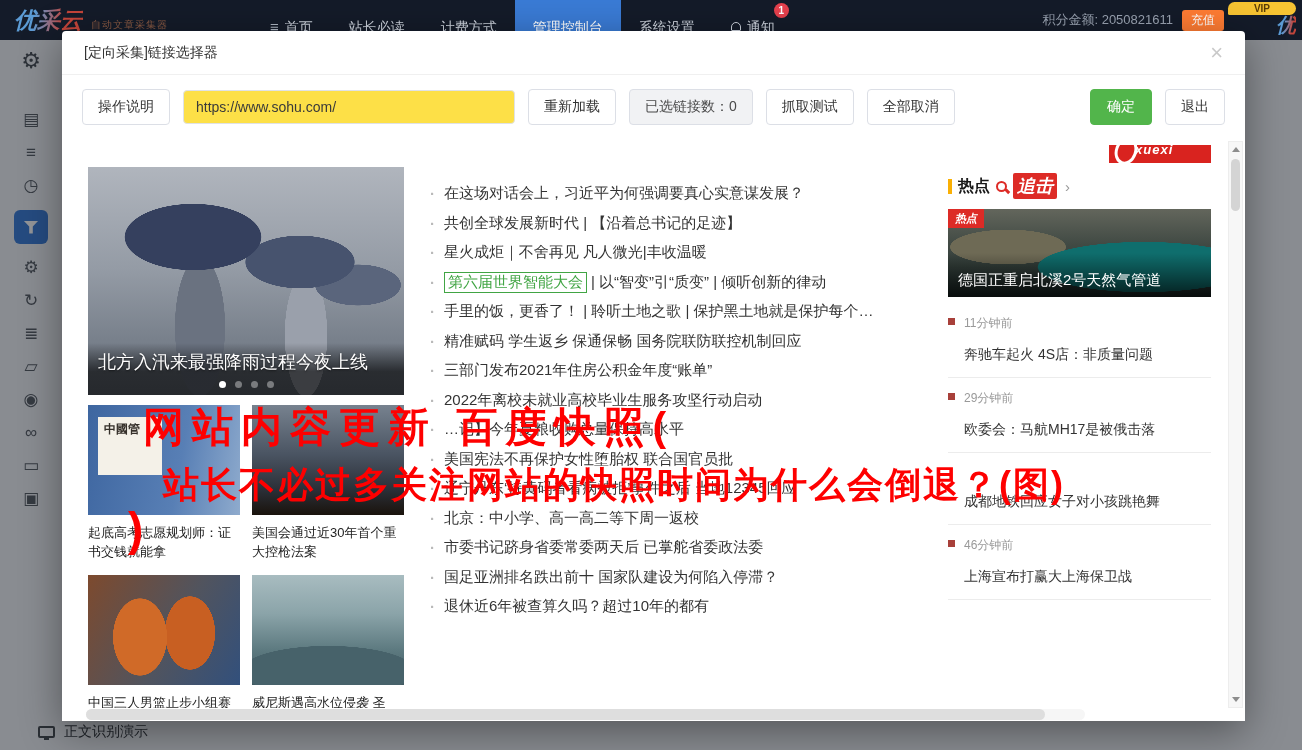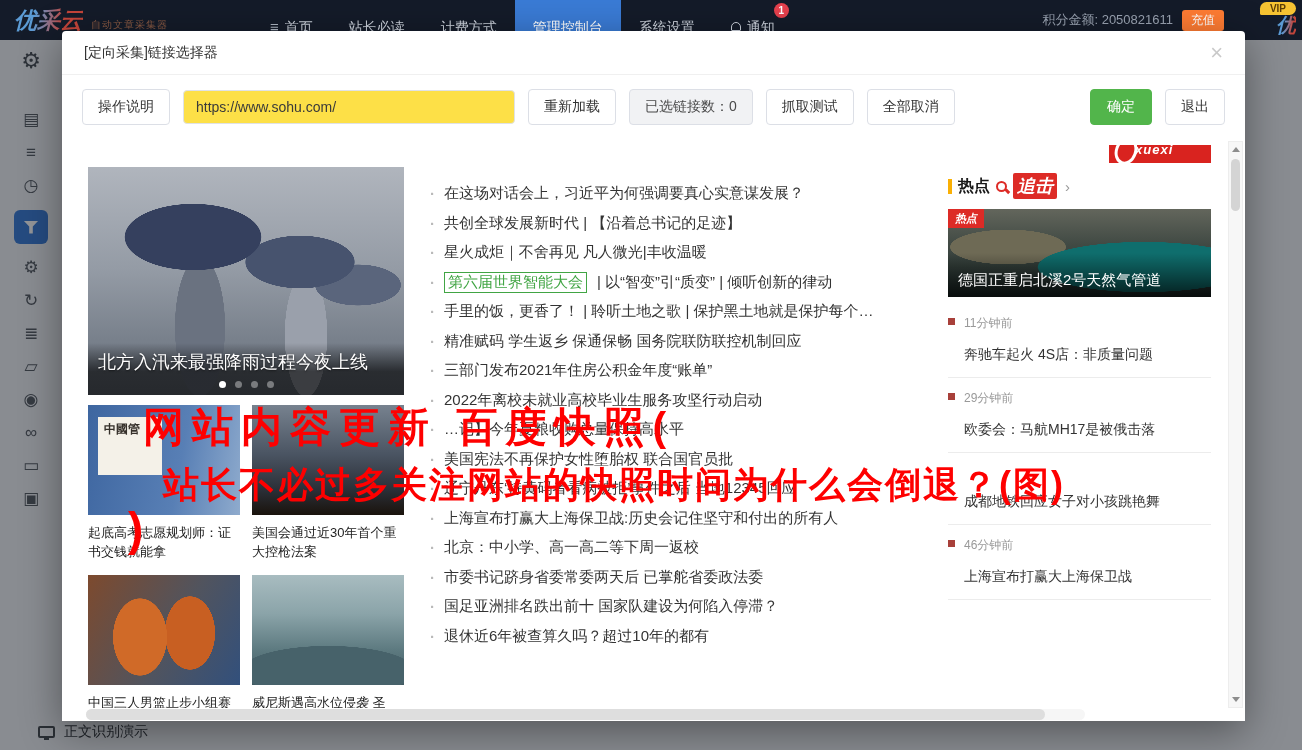--- a/index.html
+++ b/index.html
@@ -25,21 +25,21 @@
   .bell-icon::after { content:""; position:absolute; left:2px; bottom:-4px; width:3px; height:2px; background:#ccd2dc; border-radius:2px; }
   .badge { position:absolute; top:3px; right:4px; min-width:15px; height:15px; border-radius:8px;
            background:var(--badge-red,#e6404d); color:#fff; font-size:10px; line-height:15px;
            text-align:center; padding:0 3px; font-weight:bold; }
   .nav-right { margin-left:auto; display:flex; align-items:center; padding-right:78px; }
   .credits { color:#9aa3b1; font-size:13px; }
   .recharge { background:var(--recharge-orange,#ff7c33); color:#fff; font-size:12px; padding:2px 9px;
               border-radius:3px; margin-left:9px; cursor:pointer; text-decoration:none; }
   .corner { position:absolute; right:6px; top:2px; display:flex; flex-direction:column; align-items:flex-end; }
   .vip { background:var(--vip-gold,#f6c332); color:#5a3c06; font-size:10px; font-weight:bold;
-         padding:1px 10px; border-radius:8px 8px 8px 2px; cursor:pointer; }
+         padding:1px 26px; border-radius:8px 8px 8px 2px; cursor:pointer; }
   .corner-logo { font-size:20px; font-weight:bold; font-style:italic; line-height:20px; margin-top:0;
                  background:linear-gradient(100deg,#5b9bd5 40%,#c4453a 80%);
                  -webkit-background-clip:text; background-clip:text; color:transparent; cursor:pointer; }
 
   
   .bg-sidebar { position:absolute; left:0; top:52px; width:62px; display:flex; flex-direction:column;
                 align-items:center; gap:15px; z-index:1; }
   .sb-icon { font-size:17px; color:#565b63; line-height:18px; cursor:pointer; }
   .sb-icon.big { font-size:22px; margin-bottom:26px; color:#464b52; }
   .sb-active { width:34px; height:34px; background:var(--accent,#3a7bd5); border-radius:6px;
@@ -116,21 +116,21 @@
       radial-gradient(ellipse 90px 26px at 76px 96px, #47626a 96%, transparent 97%),
       linear-gradient(180deg,#a8bcc0 0%,#8ba4a9 35%,#5d7a80 68%,#415a61 100%); }
   .pcard-cap { font-size:13px; color:#222; line-height:19px; margin-top:8px; max-height:38px; overflow:hidden; }
 
   
   .headlines { list-style:none; margin-top:12px; }
   .hl { height:29.5px; display:flex; align-items:center; font-size:15px; color:#333;
         white-space:nowrap; overflow:hidden; cursor:pointer; }
   .hl::before { content:"·"; color:#b9b9b9; font-weight:bold; margin-right:9px; flex:none; }
   .hl-boxed { color:var(--link-green,#41a544); border:1px solid var(--link-green,#41a544);
-              padding:0 3px; margin-right:10px; }
+              padding:0 3px; margin-right:4px; }
 
   
   .hot-head { display:flex; align-items:center; gap:6px; height:22px; margin-top:8px; cursor:pointer; }
   .hot-bar { width:4px; height:15px; background:var(--hot-yellow,#fab005); flex:none; }
   .hot-title-left { font-size:16px; font-weight:bold; color:#1a1a1a; }
   .mag-icon { width:11px; height:11px; border:2.5px solid var(--hot-red,#dd2b26); border-radius:50%; position:relative; flex:none; }
   .mag-icon::after { content:""; position:absolute; width:2.5px; height:5px; background:var(--hot-red,#dd2b26);
                      right:-3px; bottom:-4px; transform:rotate(-45deg); }
   .hot-title-right { background:var(--hot-red,#dd2b26); color:#fff; font-size:18px; font-weight:bold;
                      font-style:italic; padding:1px 4px; border-radius:2px; }
@@ -317,23 +317,20 @@
               <li class="hl">
                   <span>…记】今年夏粮收购总量保持高水平</span>
                 </li>
               <li class="hl">
                   <span>美国宪法不再保护女性堕胎权 联合国官员批</span>
                 </li>
               <li class="hl">
                   <span>辽宁丹东‘持黄码者看病被拒’事件之后 当地12345回应</span>
                 </li>
               <li class="hl">
-                  <span>上海宣布打赢大上海保卫战:历史会记住坚守和付出的所有人</span>
-                </li>
-              <li class="hl">
                   <span>北京：中小学、高一高二等下周一返校</span>
                 </li>
               <li class="hl">
                   <span>市委书记跻身省委常委两天后 已掌舵省委政法委</span>
                 </li>
               <li class="hl">
                   <span>国足亚洲排名跌出前十 国家队建设为何陷入停滞？</span>
                 </li>
               <li class="hl">
                   <span>退休近6年被查算久吗？超过10年的都有</span>

